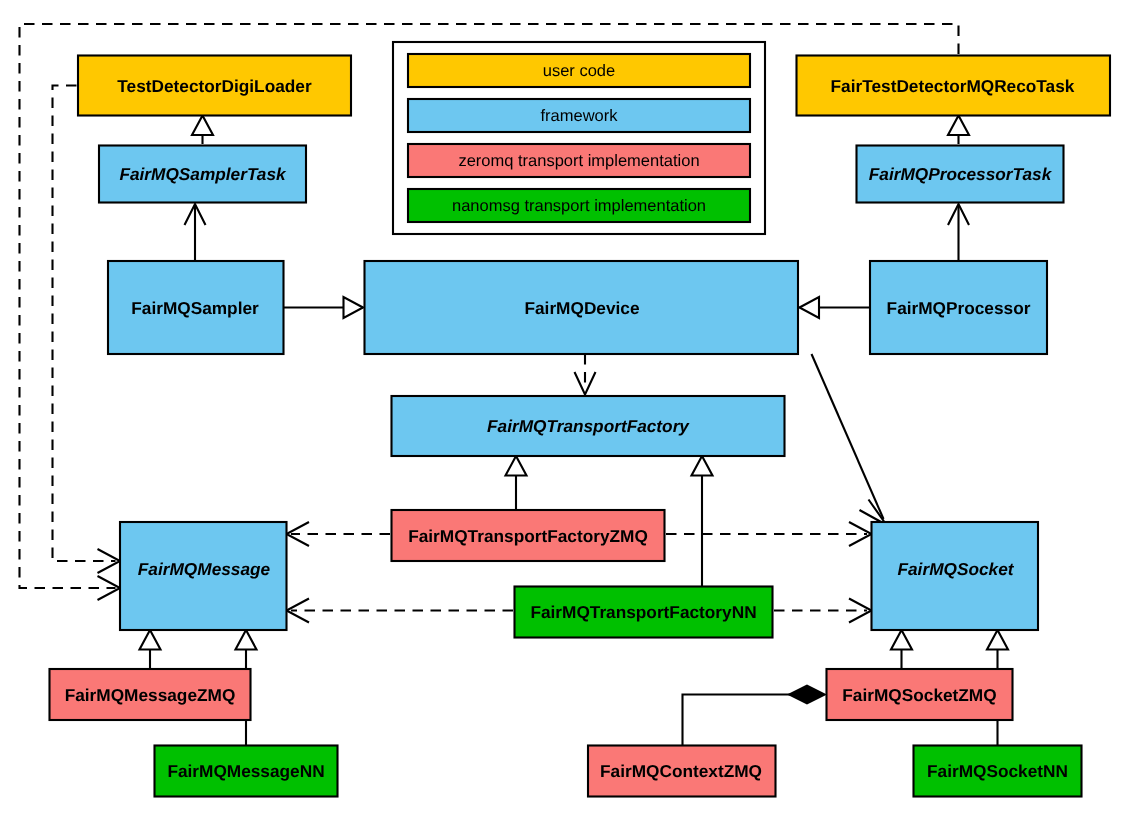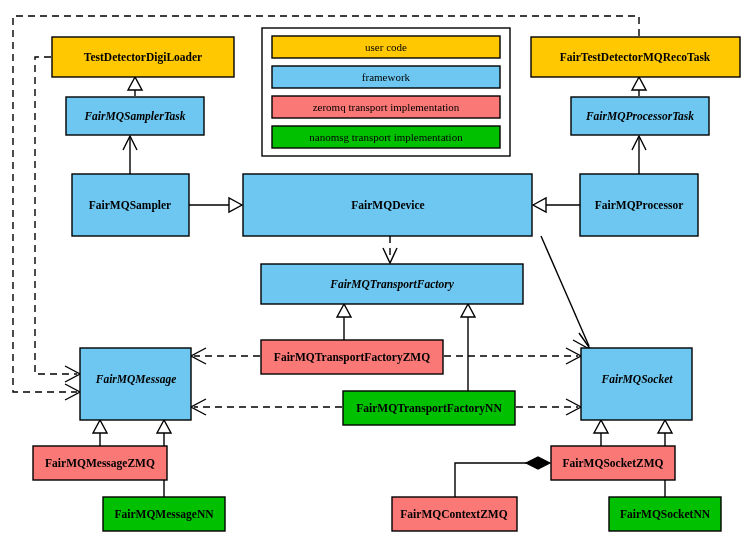--- a/index.html
+++ b/index.html
@@ -5,21 +5,21 @@
   html, body {
     margin: 0;
     padding: 0;
     background: #ffffff;
   }
   #diagram-root {
     position: relative;
     width: 748px;
     height: 549px;
     background: #ffffff;
-    font-family: Liberation Serif, serif;
+    font-family: Liberation Sans, sans-serif;
     overflow: hidden;
   }
   svg.layer {
     position: absolute;
     left: 0;
     top: 0;
     width: 748px;
     height: 549px;
   }
   .node-label {

